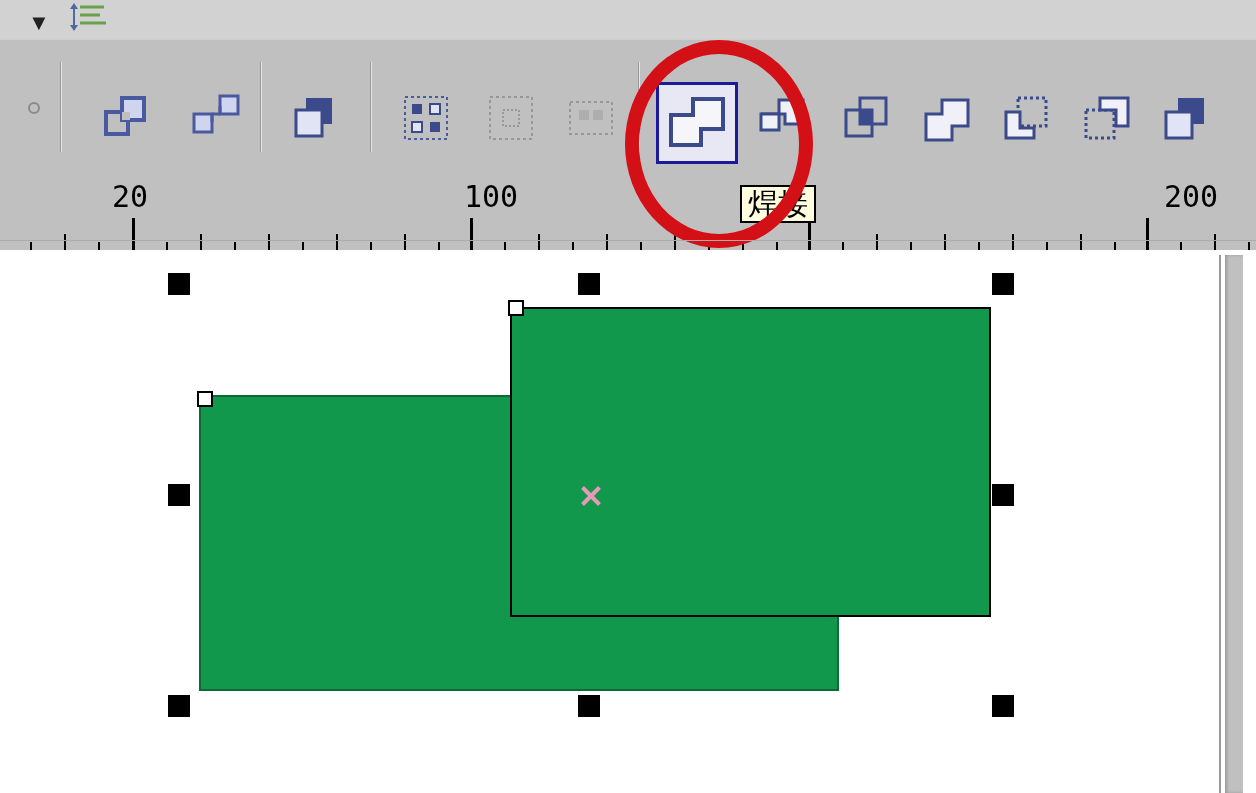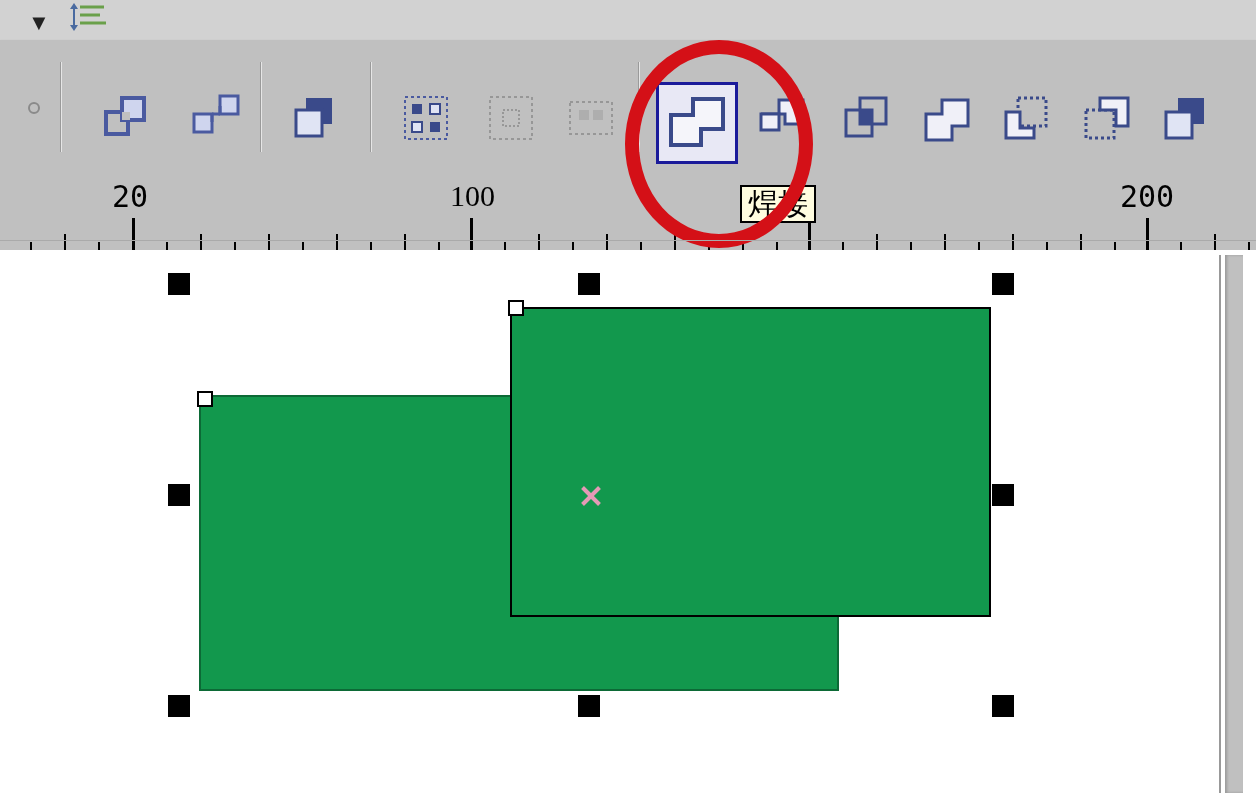--- a/index.html
+++ b/index.html
@@ -177,22 +177,22 @@
   <span class="tb-btn" style="left:1160px">
     <svg width="55" height="55">
       <rect x="18" y="6" width="26" height="26" fill="#3a4a8a"></rect>
       <rect x="6" y="20" width="26" height="26" fill="#e0e4f4" stroke="#3a4a8a" stroke-width="3"></rect>
     </svg>
   </span>
 </div>
 
 <div class="ruler">
     <div class="ruler-label" style="left: 112px;">20</div>
-    <div class="ruler-label" style="left: 450px; font-family: Liberation Serif, serif;">100</div>
-    <div class="ruler-label" style="left: 1120px;">200</div>
+    <div class="ruler-label" style="left: 464px;">100</div>
+    <div class="ruler-label" style="left: 1164px;">200</div>
     <div class="tick-major" style="left: 132px;"></div>
     <div class="tick-major" style="left: 470px;"></div>
     <div class="tick-major" style="left: 808px;"></div>
     <div class="tick-major" style="left: 1146px;"></div>
     <div class="tick-minor" style="left: 64px;"></div>
     <div class="tick-minor" style="left: 200px;"></div>
     <div class="tick-minor" style="left: 268px;"></div>
     <div class="tick-minor" style="left: 336px;"></div>
     <div class="tick-minor" style="left: 404px;"></div>
     <div class="tick-minor" style="left: 538px;"></div>

